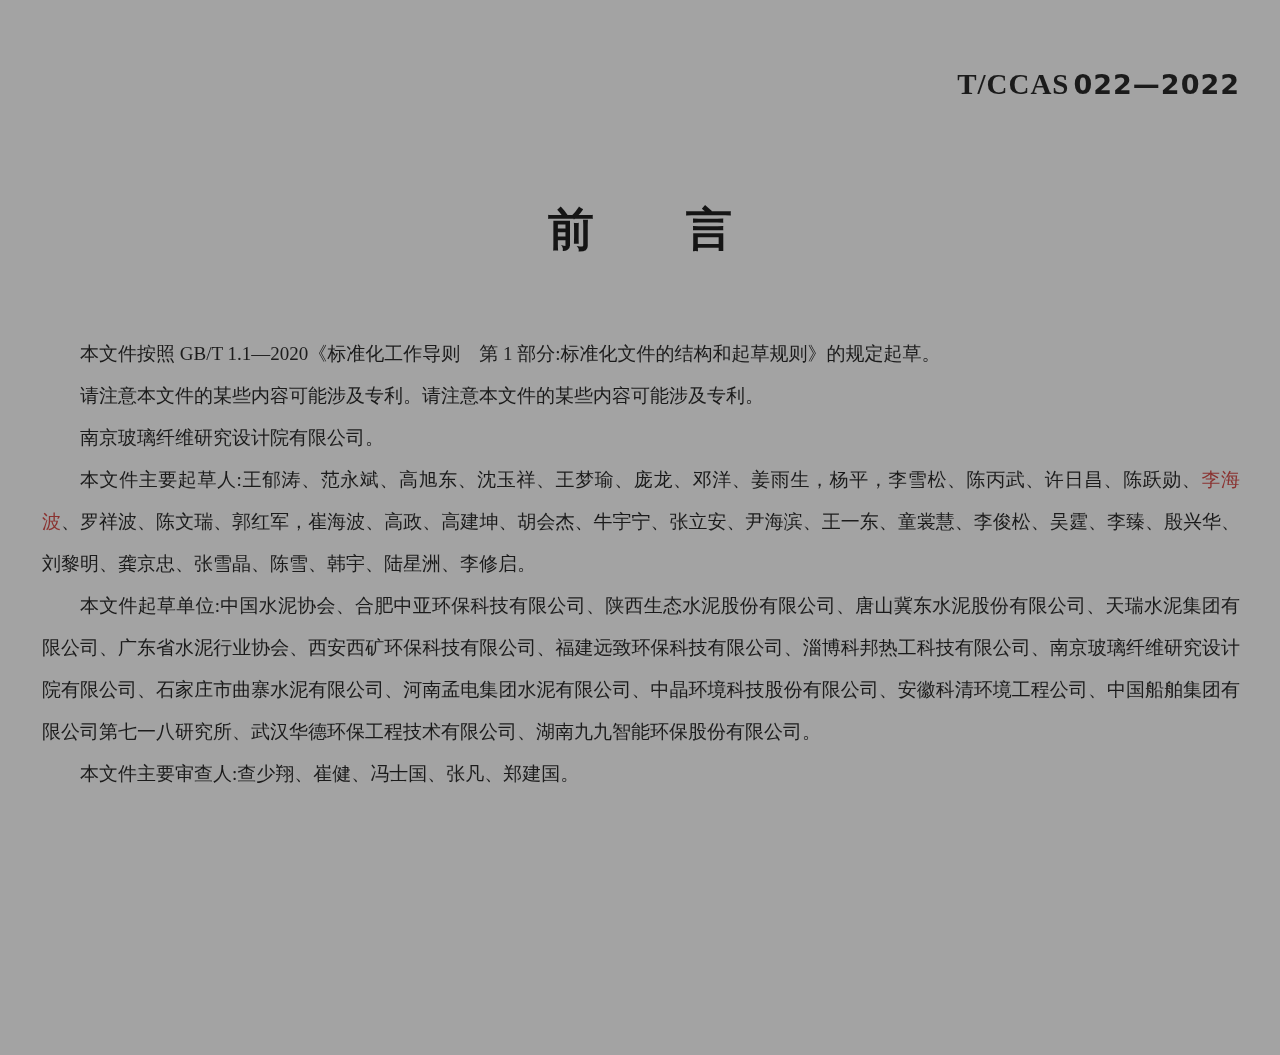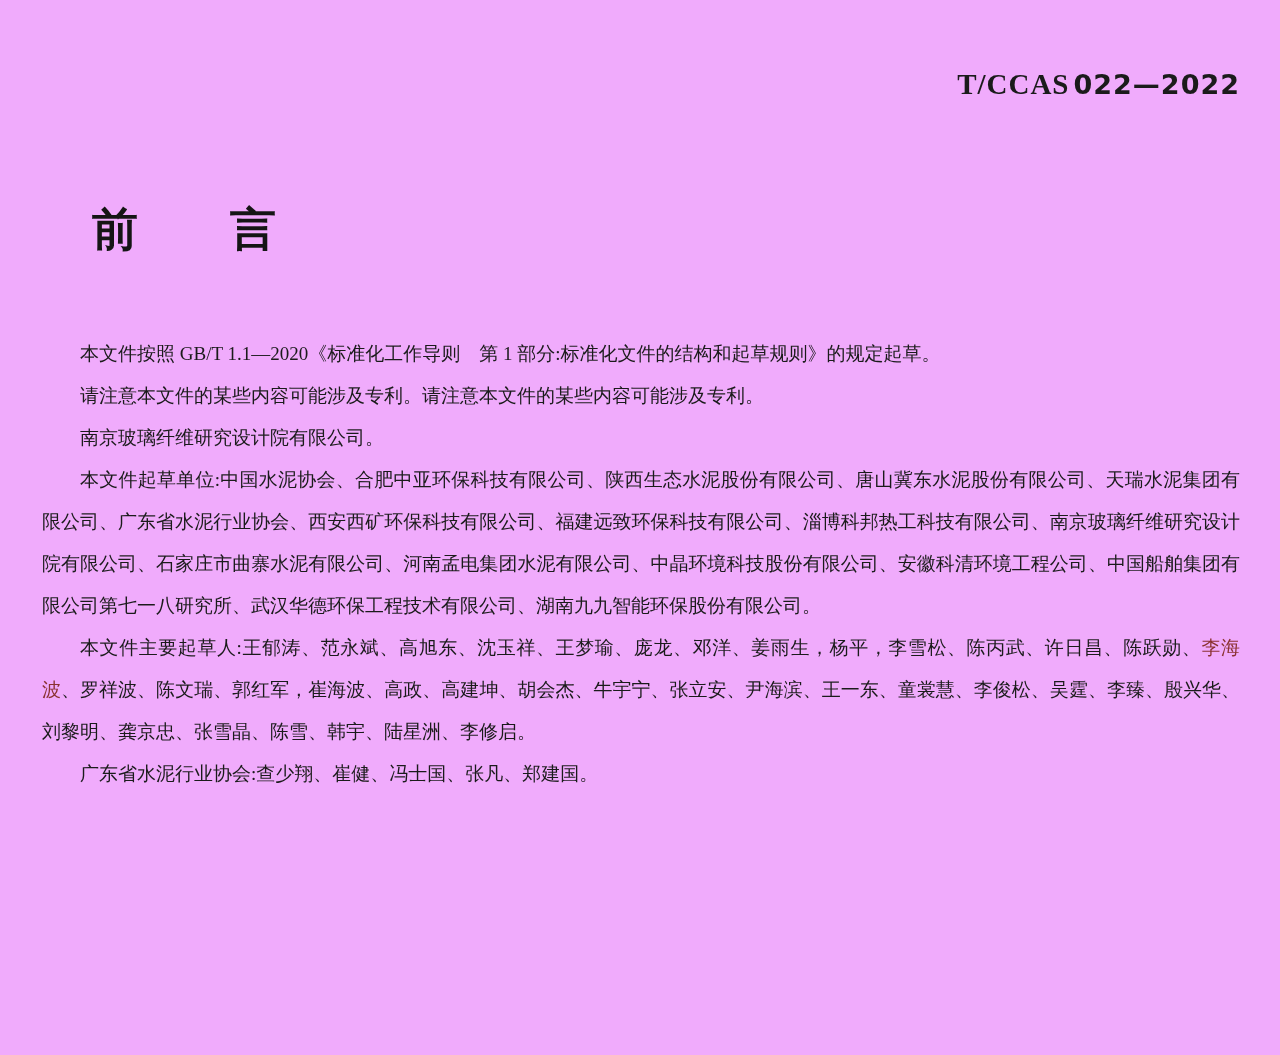--- a/index.html
+++ b/index.html
@@ -4,21 +4,21 @@
 <style>
   html, body {
     margin: 0;
     padding: 0;
     background: #ffffff;
   }
   .page {
     position: relative;
     width: 1280px;
     height: 1055px;
-    background: #f0abfc;
+    background: #a3a3a3;
     overflow: hidden;
     color: #1b1b1b;
   }
   .doc-code {
     position: absolute;
     top: 68px;
     right: 40px;
     font-weight: 700;
     color: #1b1b1b;
     white-space: nowrap;
@@ -32,20 +32,21 @@
     font-family: "DejaVu Sans", "Liberation Sans", sans-serif;
     font-size: 27px;
     letter-spacing: 1px;
   }
   .page-title {
     position: absolute;
     top: 203px;
     left: 0;
     width: 100%;
     margin: 0;
+    text-align: center;
     font-family: "Liberation Sans", "DejaVu Sans", sans-serif;
     font-weight: 700;
     font-size: 46px;
     line-height: 52px;
     color: #151515;
     letter-spacing: 2em;
     padding-left: 2em;
     box-sizing: border-box;
   }
   .body-text {
@@ -77,18 +78,18 @@
     <span class="code-prefix">T/CCAS</span>
     <span class="code-number">022—2022</span>
   </div>
 
   <h1 class="page-title">前言</h1>
 
   <div class="body-text">
     <p>本文件按照 GB/T 1.1—2020《标准化工作导则　第 1 部分:标准化文件的结构和起草规则》的规定起草。</p>
     <p>请注意本文件的某些内容可能涉及专利。请注意本文件的某些内容可能涉及专利。</p>
     <p>南京玻璃纤维研究设计院有限公司。</p>
+    <p><span>本文件主要起草人:王郁涛、范永斌、高旭东、沈玉祥、王梦瑜、庞龙、邓洋、姜雨生，杨平，李雪松、陈丙武、许日昌、陈跃勋、</span><span class="highlight-name">李海波</span><span>、罗祥波、陈文瑞、郭红军，崔海波、高政、高建坤、胡会杰、牛宇宁、张立安、尹海滨、王一东、童裳慧、李俊松、吴霆、李臻、殷兴华、刘黎明、龚京忠、张雪晶、陈雪、韩宇、陆星洲、李修启。</span></p>
     <p>本文件起草单位:中国水泥协会、合肥中亚环保科技有限公司、陕西生态水泥股份有限公司、唐山冀东水泥股份有限公司、天瑞水泥集团有限公司、广东省水泥行业协会、西安西矿环保科技有限公司、福建远致环保科技有限公司、淄博科邦热工科技有限公司、南京玻璃纤维研究设计院有限公司、石家庄市曲寨水泥有限公司、河南孟电集团水泥有限公司、中晶环境科技股份有限公司、安徽科清环境工程公司、中国船舶集团有限公司第七一八研究所、武汉华德环保工程技术有限公司、湖南九九智能环保股份有限公司。</p>
-    <p><span>本文件主要起草人:王郁涛、范永斌、高旭东、沈玉祥、王梦瑜、庞龙、邓洋、姜雨生，杨平，李雪松、陈丙武、许日昌、陈跃勋、</span><span class="highlight-name">李海波</span><span>、罗祥波、陈文瑞、郭红军，崔海波、高政、高建坤、胡会杰、牛宇宁、张立安、尹海滨、王一东、童裳慧、李俊松、吴霆、李臻、殷兴华、刘黎明、龚京忠、张雪晶、陈雪、韩宇、陆星洲、李修启。</span></p>
-    <p>广东省水泥行业协会:查少翔、崔健、冯士国、张凡、郑建国。</p>
+    <p>本文件主要审查人:查少翔、崔健、冯士国、张凡、郑建国。</p>
   </div>
 
 </div>
 
 </body></html>

